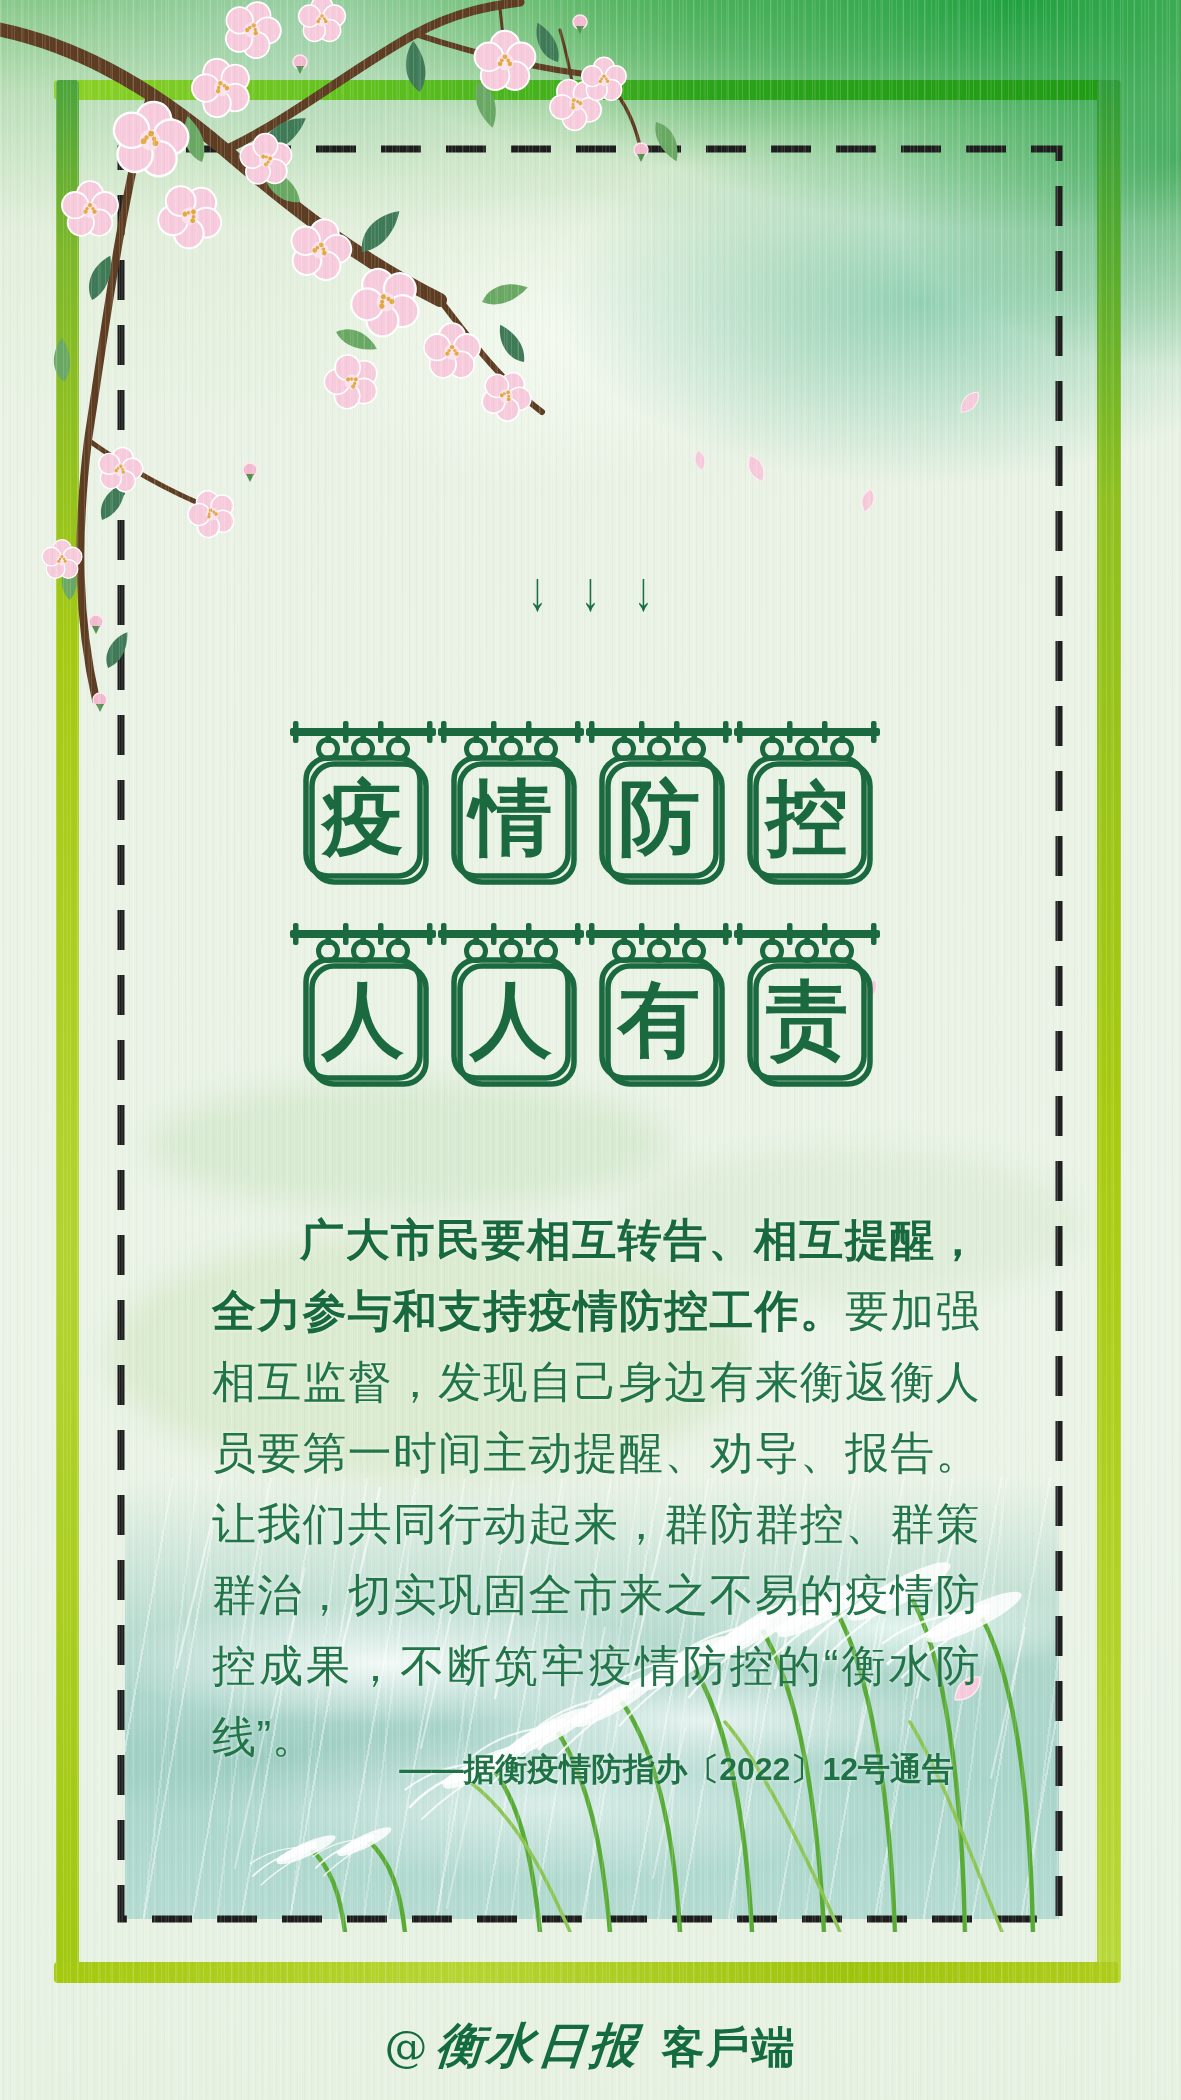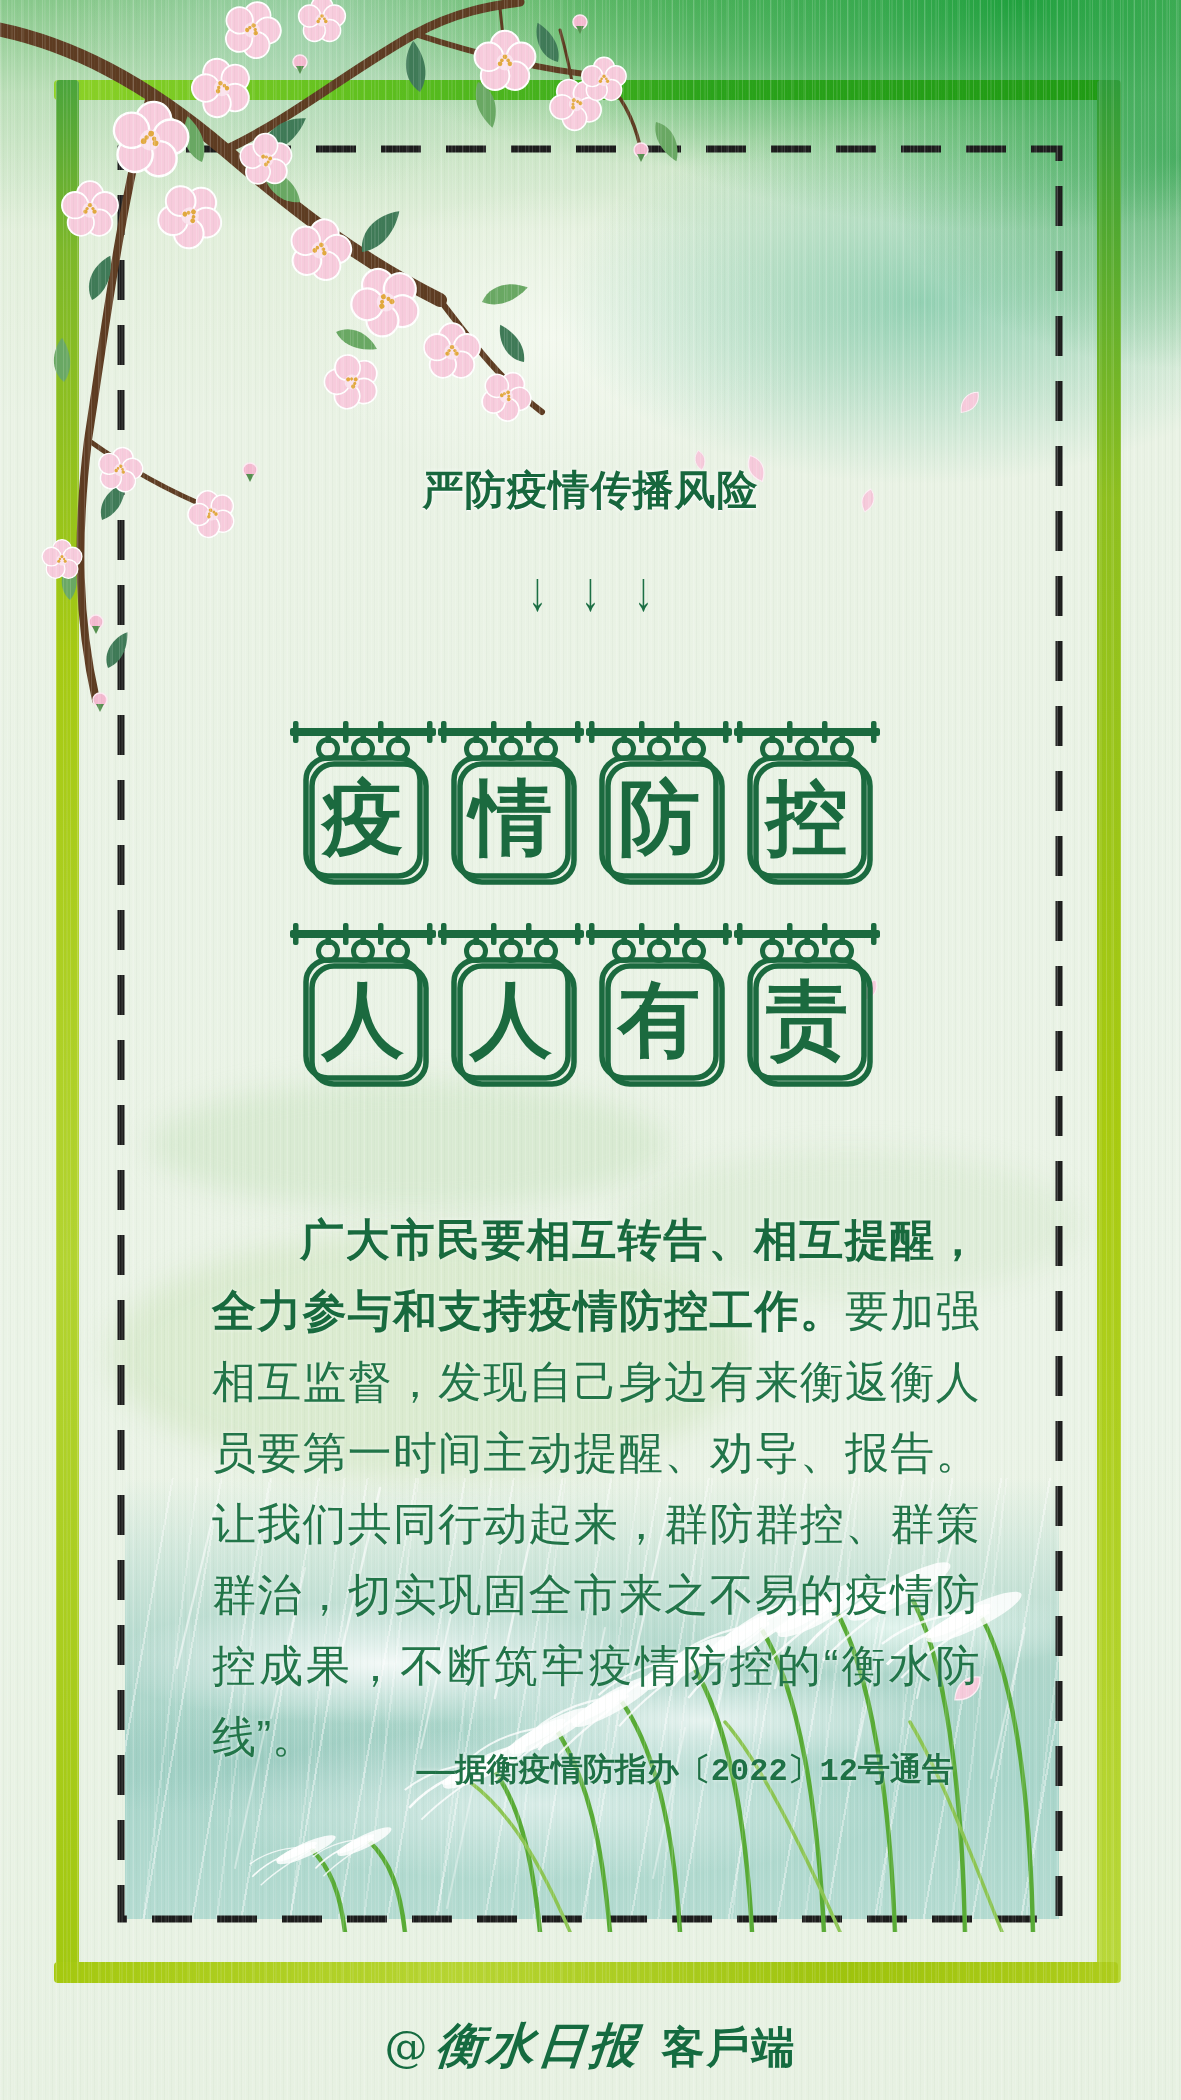--- a/index.html
+++ b/index.html
@@ -61,21 +61,21 @@
   .arrow-row span{display:inline-block;margin:0 13px;font-size:46px;transform:scale(.8,1.2);font-weight:400;}
   .sign{width:150px;height:170px;z-index:9;}
   .sign svg{position:absolute;left:0;top:0;}
   .sign .ch{position:absolute;left:18px;top:46px;width:114px;height:112px;line-height:112px;
     text-align:center;font-size:82px;font-weight:800;color:#1b6a3f;}
   .body-text{left:200px;top:1192px;width:792px;color:#227549;font-size:44px;line-height:71px;
     letter-spacing:.5px;text-align:justify;text-shadow:0 0 4px rgba(255,255,255,.55);}
   .body-text p{margin:12px;text-indent:88px;}
   .body-text b{color:#186a3e;font-weight:800;}
   .attribution{left:200px;top:1748px;width:792px;text-align:right;padding-right:38px;box-sizing:border-box;
-    color:#1f7146;font-size:32px;font-weight:600;text-shadow:0 0 4px rgba(255,255,255,.6);font-family:Liberation Mono, monospace;}
+    color:#1f7146;font-size:32px;font-weight:600;text-shadow:0 0 4px rgba(255,255,255,.6);}
   .footer{left:0;top:2014px;width:1181px;display:flex;justify-content:center;align-items:baseline;color:#156b40;}
   .footer .at{font-family:"DejaVu Serif","Liberation Serif",serif;font-size:43px;font-weight:400;margin-right:8px;}
   .footer .brand{font-size:48px;font-weight:800;font-style:italic;letter-spacing:3px;transform:skewX(-5deg);}
   .footer .suffix{font-size:43px;font-weight:800;margin-left:22px;letter-spacing:2px;}
 </style>
 </head>
 <body>
 
 <div class="poster">
 
@@ -245,21 +245,20 @@
       <use href="#petal" transform="translate(756,468) rotate(-25) scale(1.15)"></use>
       <use href="#petal" transform="translate(868,500) rotate(15)  scale(.95)"></use>
       <use href="#petal" transform="translate(970,402) rotate(40)  scale(1.05)"></use>
       <use href="#petal" transform="translate(700,460) rotate(-10) scale(.8)"></use>
       <use href="#petal" transform="translate(870,990) rotate(30)  scale(.95)"></use>
       <use href="#petal" transform="translate(968,1688) rotate(48) scale(1.35)"></use>
     </g>
   </svg>
 
   <div class="abs content warning">
-    <div>严防疫情传播风险</div>
   </div>
   <div class="abs content arrow-row">
     <span>↓</span>
     <span>↓</span>
     <span>↓</span>
   </div>
 
   <svg width="0" height="0" style="position:absolute">
     <defs>
       <g id="plaque" stroke="#1b6a3f" fill="none">

